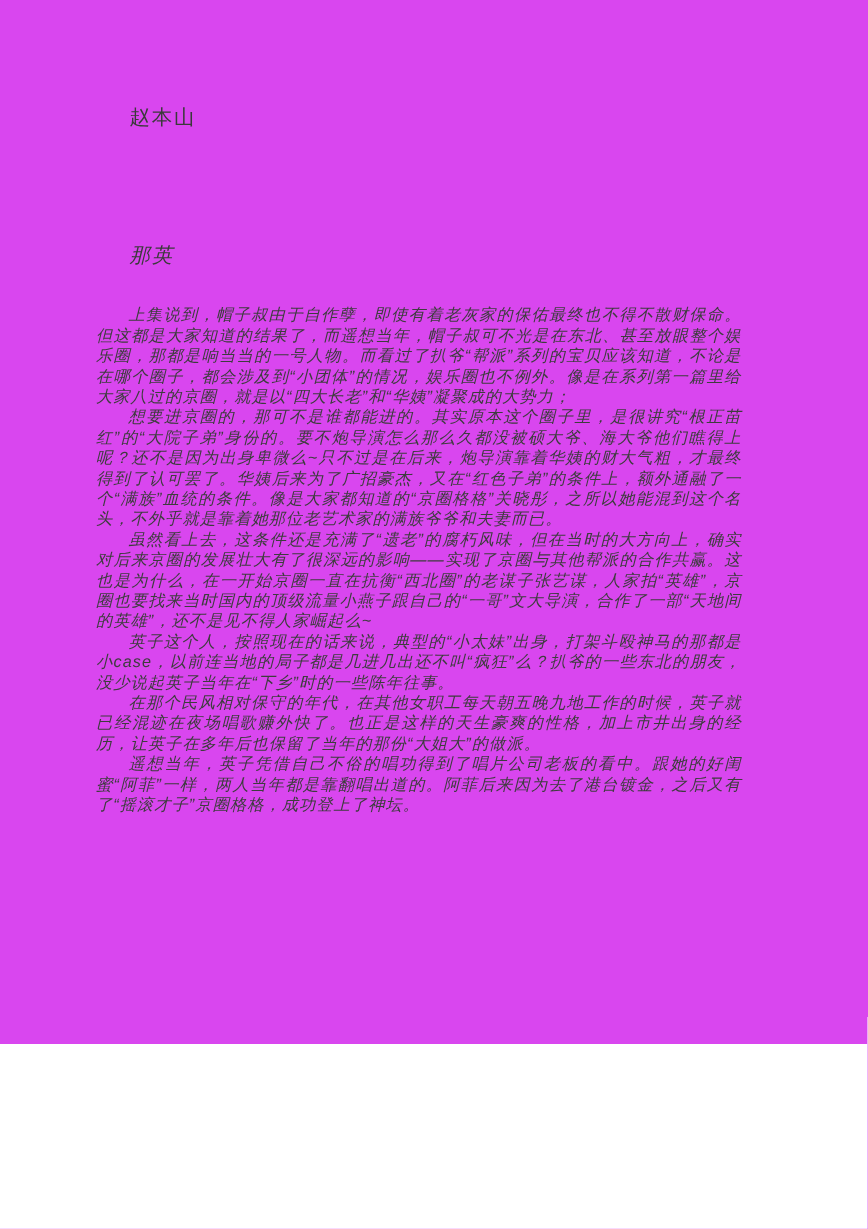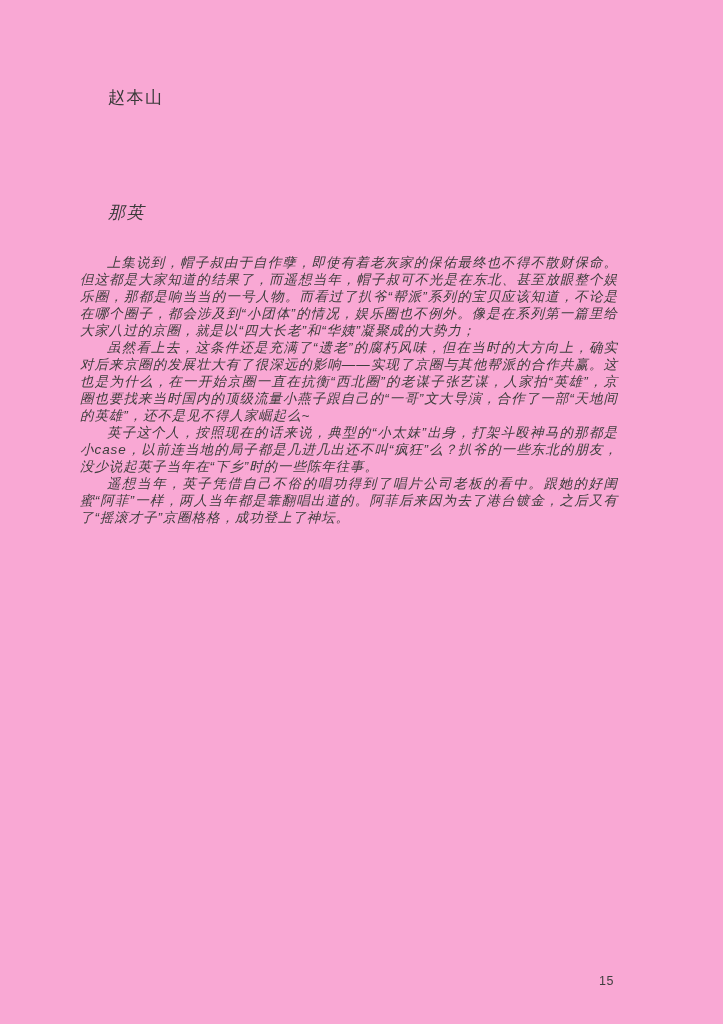--- a/index.html
+++ b/index.html
@@ -3,22 +3,22 @@
 <meta charset="utf-8">
 <style>
   html, body {
     margin: 0;
     padding: 0;
     background: #ffffff;
   }
   .page {
     position: relative;
     width: 723px;
-    height: 1024px;
-    background: #f9a8d4;
+    height: 870px;
+    background: #d946ef;
     overflow: hidden;
     font-family: "Liberation Sans", "DejaVu Sans", sans-serif;
   }
   .heading {
     position: absolute;
     left: 108px;
     margin: 0;
     font-size: 17px;
     font-weight: 500;
     color: #3a3a3a;
@@ -57,20 +57,22 @@
 <body>
 
 <div class="page">
 
   <h1 class="heading heading-1">赵本山</h1>
 
   <h1 class="heading heading-2">那英</h1>
 
   <div class="article-body">
     <p>上集说到，帽子叔由于自作孽，即使有着老灰家的保佑最终也不得不散财保命。但这都是大家知道的结果了，而遥想当年，帽子叔可不光是在东北、甚至放眼整个娱乐圈，那都是响当当的一号人物。而看过了扒爷“帮派”系列的宝贝应该知道，不论是在哪个圈子，都会涉及到“小团体”的情况，娱乐圈也不例外。像是在系列第一篇里给大家八过的京圈，就是以“四大长老”和“华姨”凝聚成的大势力；</p>
+    <p>想要进京圈的，那可不是谁都能进的。其实原本这个圈子里，是很讲究“根正苗红”的“大院子弟”身份的。要不炮导演怎么那么久都没被硕大爷、海大爷他们瞧得上呢？还不是因为出身卑微么~只不过是在后来，炮导演靠着华姨的财大气粗，才最终得到了认可罢了。华姨后来为了广招豪杰，又在“红色子弟”的条件上，额外通融了一个“满族”血统的条件。像是大家都知道的“京圈格格”关晓彤，之所以她能混到这个名头，不外乎就是靠着她那位老艺术家的满族爷爷和夫妻而已。</p>
     <p>虽然看上去，这条件还是充满了“遗老”的腐朽风味，但在当时的大方向上，确实对后来京圈的发展壮大有了很深远的影响——实现了京圈与其他帮派的合作共赢。这也是为什么，在一开始京圈一直在抗衡“西北圈”的老谋子张艺谋，人家拍“英雄”，京圈也要找来当时国内的顶级流量小燕子跟自己的“一哥”文大导演，合作了一部“天地间的英雄”，还不是见不得人家崛起么~</p>
     <p>英子这个人，按照现在的话来说，典型的“小太妹”出身，打架斗殴神马的那都是小case，以前连当地的局子都是几进几出还不叫“疯狂”么？扒爷的一些东北的朋友，没少说起英子当年在“下乡”时的一些陈年往事。</p>
+    <p>在那个民风相对保守的年代，在其他女职工每天朝五晚九地工作的时候，英子就已经混迹在夜场唱歌赚外快了。也正是这样的天生豪爽的性格，加上市井出身的经历，让英子在多年后也保留了当年的那份“大姐大”的做派。</p>
     <p>遥想当年，英子凭借自己不俗的唱功得到了唱片公司老板的看中。跟她的好闺蜜“阿菲”一样，两人当年都是靠翻唱出道的。阿菲后来因为去了港台镀金，之后又有了“摇滚才子”京圈格格，成功登上了神坛。</p>
   </div>
 
   <div class="page-number">15</div>
 
 </div>
 
 </body></html>

